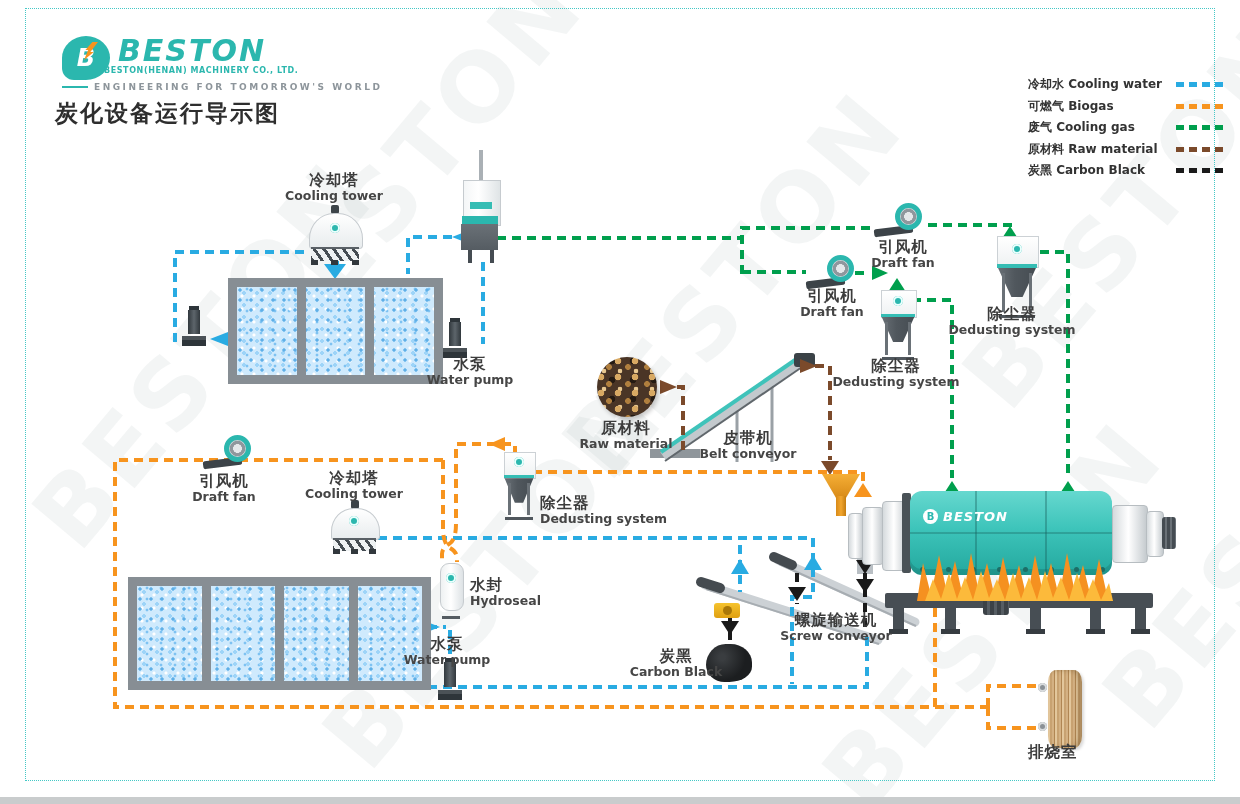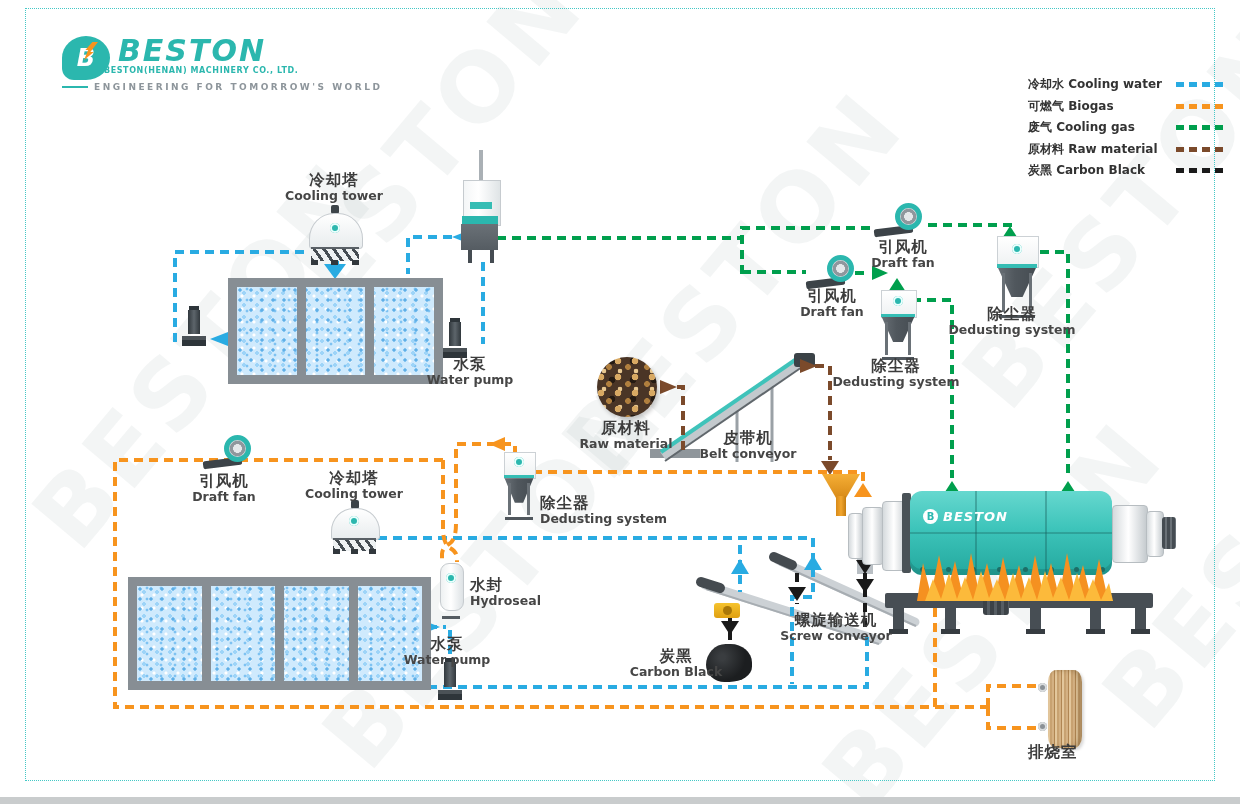--- a/index.html
+++ b/index.html
@@ -141,20 +141,21 @@
   <div id="bottomstrip"></div>
 
   <div id="logo-icon" class="abs">B</div>
   <div id="logo-bolt" class="abs"></div>
   <div id="logo-text" class="abs">BESTON</div>
   <div id="logo-sub" class="abs">BESTON(HENAN) MACHINERY CO., LTD.</div>
   <div id="logo-tagline" class="abs">
       <span class="bar"></span>
       <span>ENGINEERING FOR TOMORROW'S WORLD</span>
     </div>
+  <div id="title-zh" class="abs">炭化设备运行导示图</div>
 
   <div id="legend" class="abs">
     <div class="leg-row">
       <span class="leg-lab"><span>冷却水</span> <span>Cooling water</span></span>
       <span class="leg-sw" style="background: repeating-linear-gradient(90deg, rgb(41, 171, 226) 0px, rgb(41, 171, 226) 8px, transparent 8px, transparent 13px);"></span>
       </div>
     <div class="leg-row">
       <span class="leg-lab"><span>可燃气</span> <span>Biogas</span></span>
       <span class="leg-sw" style="background: repeating-linear-gradient(90deg, rgb(247, 148, 30) 0px, rgb(247, 148, 30) 8px, transparent 8px, transparent 13px);"></span>
       </div>

